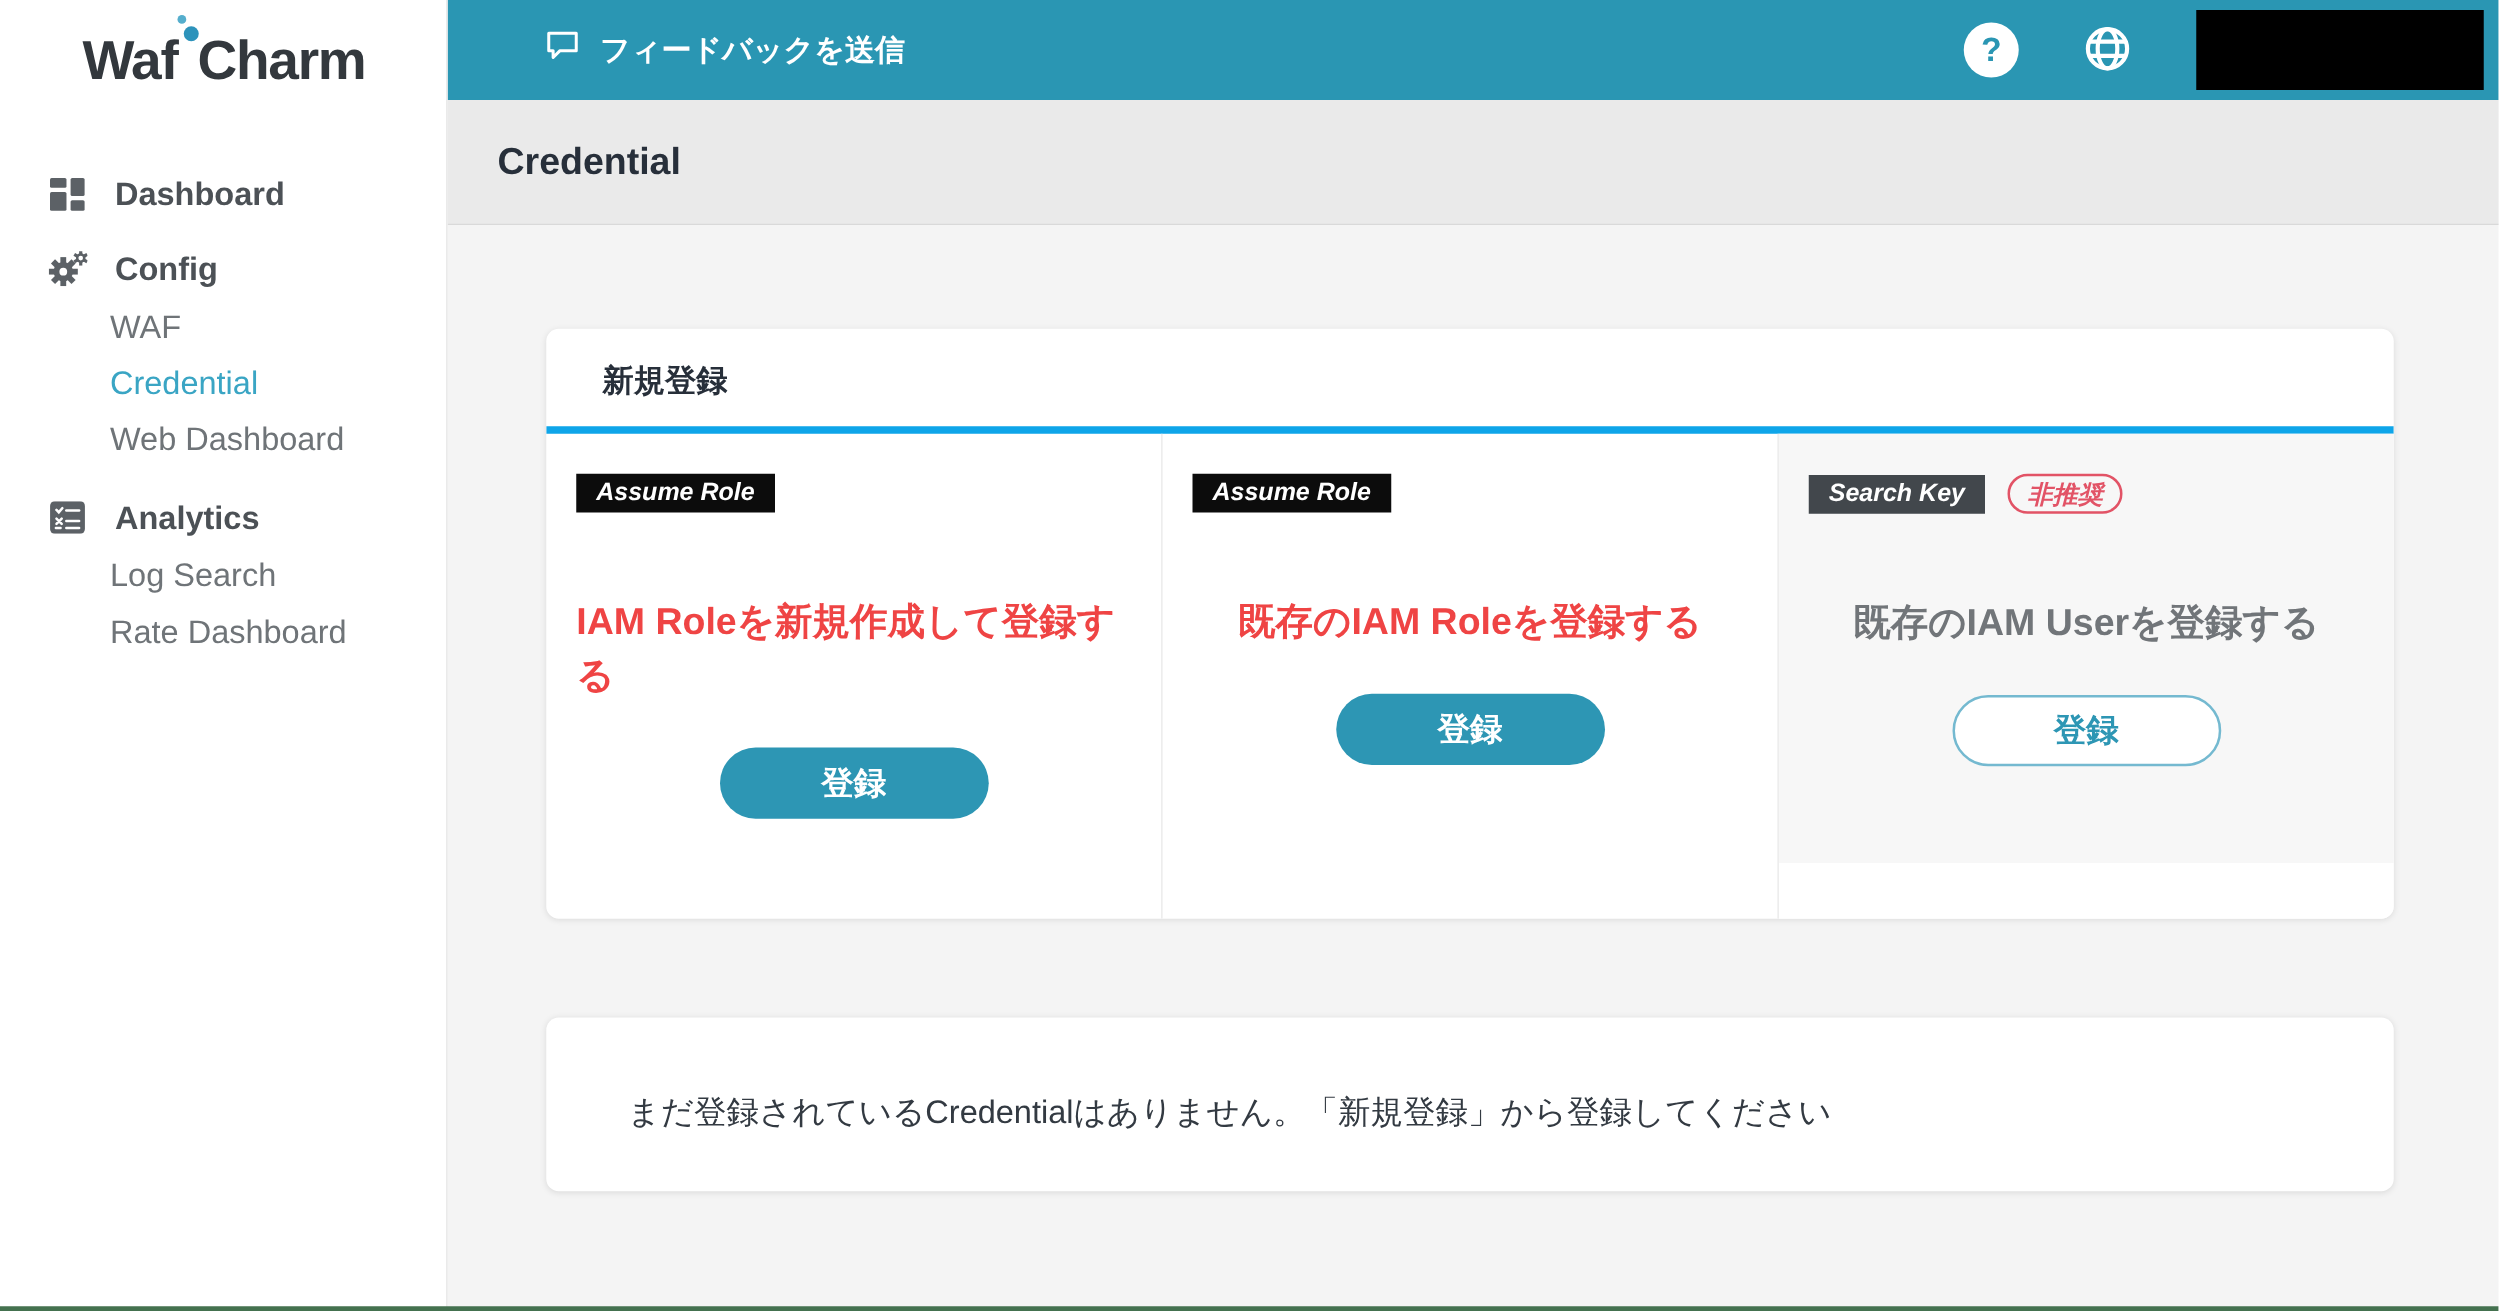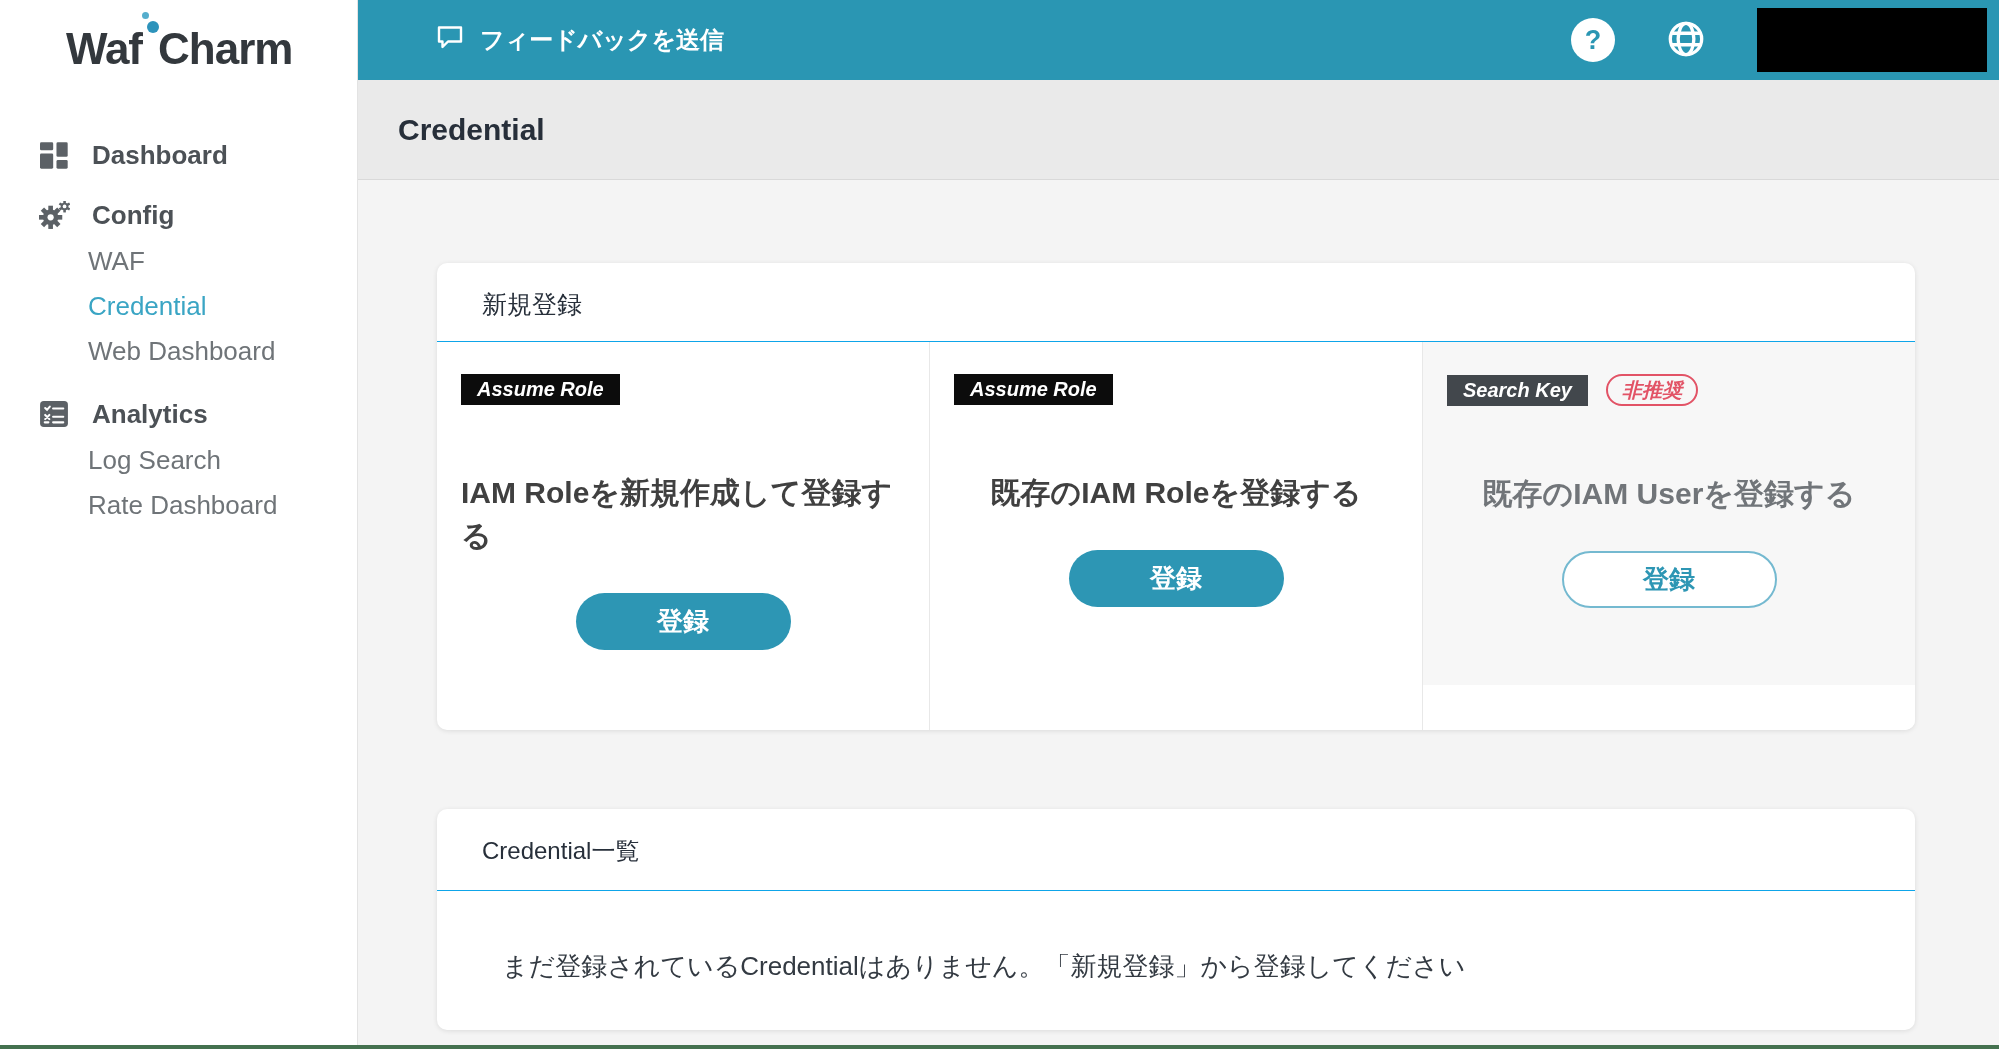--- a/index.html
+++ b/index.html
@@ -37,35 +37,35 @@
               border:none; cursor:pointer; }
   .globe-btn { background:none; border:none; cursor:pointer; display:flex; }
   .redacted { width:230px; height:64px; background:#000000; cursor:pointer; }
 
   .page-header { height:100px; background:#eaeaea; border-bottom:1px solid #d9d9d9;
                  display:flex; align-items:center; padding-left:40px; }
   .page-title { font-size:30px; font-weight:bold; color:#272f3a; }
 
   .content { padding:83px 84px 0 79px; }
   .card { background:#ffffff; border-radius:10px; box-shadow:0 1px 5px rgba(0,0,0,0.10); overflow:hidden; }
-  .card-head { padding:25px 0 20px 45px; font-size:25px; font-weight:normal; color:#272f3a;
-               border-bottom:1px solid #0ea5e9; }
+  .card-head { padding:25px 0 20px 45px; font-size:25px; font-weight:bold; color:#272f3a;
+               border-bottom:6px solid #0ea5e9; }
 
   .columns { display:flex; height:388px; }
   .col { flex:1; padding:32px 24px; }
   .col + .col { border-left:1px solid #e8e8e8; }
   .col.deprecated { background:linear-gradient(to bottom,#f7f7f7 0,#f7f7f7 343px,#ffffff 343px); }
   .badge-row { display:flex; align-items:center; gap:18px; }
   .badge { display:inline-flex; align-items:center; height:31px; padding:0 16px; font-size:20px;
            font-weight:bold; color:#ffffff;font-style:italic; }
   .badge.black { background:#0c0c0c; }
   .badge.gray  { background:#42474c; }
   .badge.outline-red { color:#e25366; background:transparent; border:2px solid #e25366;
                        border-radius:17px; padding:0 14px; height:32px; }
-  .col-heading { margin-top:66px; font-size:30px; font-weight:bold; color:#404040; line-height:43px; }
+  .col-heading { margin-top:66px; font-size:30px; font-weight:bold; color:#ef4444; line-height:43px; }
   .col-heading.center { text-align:center; }
   .col-heading.muted { color:#717579; }
   .reg-btn { display:block; margin:36px auto 0; width:215px; height:57px; border-radius:29px;
              background:#2d96b4; color:#ffffff; font-size:26px; font-weight:bold; border:none;
              cursor:pointer; font-family:inherit; }
   .reg-btn.outline { background:#ffffff; border:2px solid #74b9d0; color:#2d96b4; }
 
   .card.list { margin-top:79px; }
   .card.list .card-head { padding:26px 0 23px 45px; font-size:24px; }
   .list-body { padding:58px 40px 46px 65px; font-size:26px; color:#333a42; }
@@ -223,21 +223,20 @@
               <span class="badge outline-red">非推奨</span>
             </div>
             <div class="col-heading center muted">既存のIAM Userを登録する</div>
             <button class="reg-btn outline">登録</button>
           </div>
 
         </div>
       </section>
 
       <section class="card list">
-        <div class="card-head">Credential一覧</div>
         <div class="list-body">まだ登録されているCredentialはありません。「新規登録」から登録してください</div>
       </section>
 
     </div>
   </div>
 
   <div class="bottom-line"></div>
 </div>
 
 </body></html>

